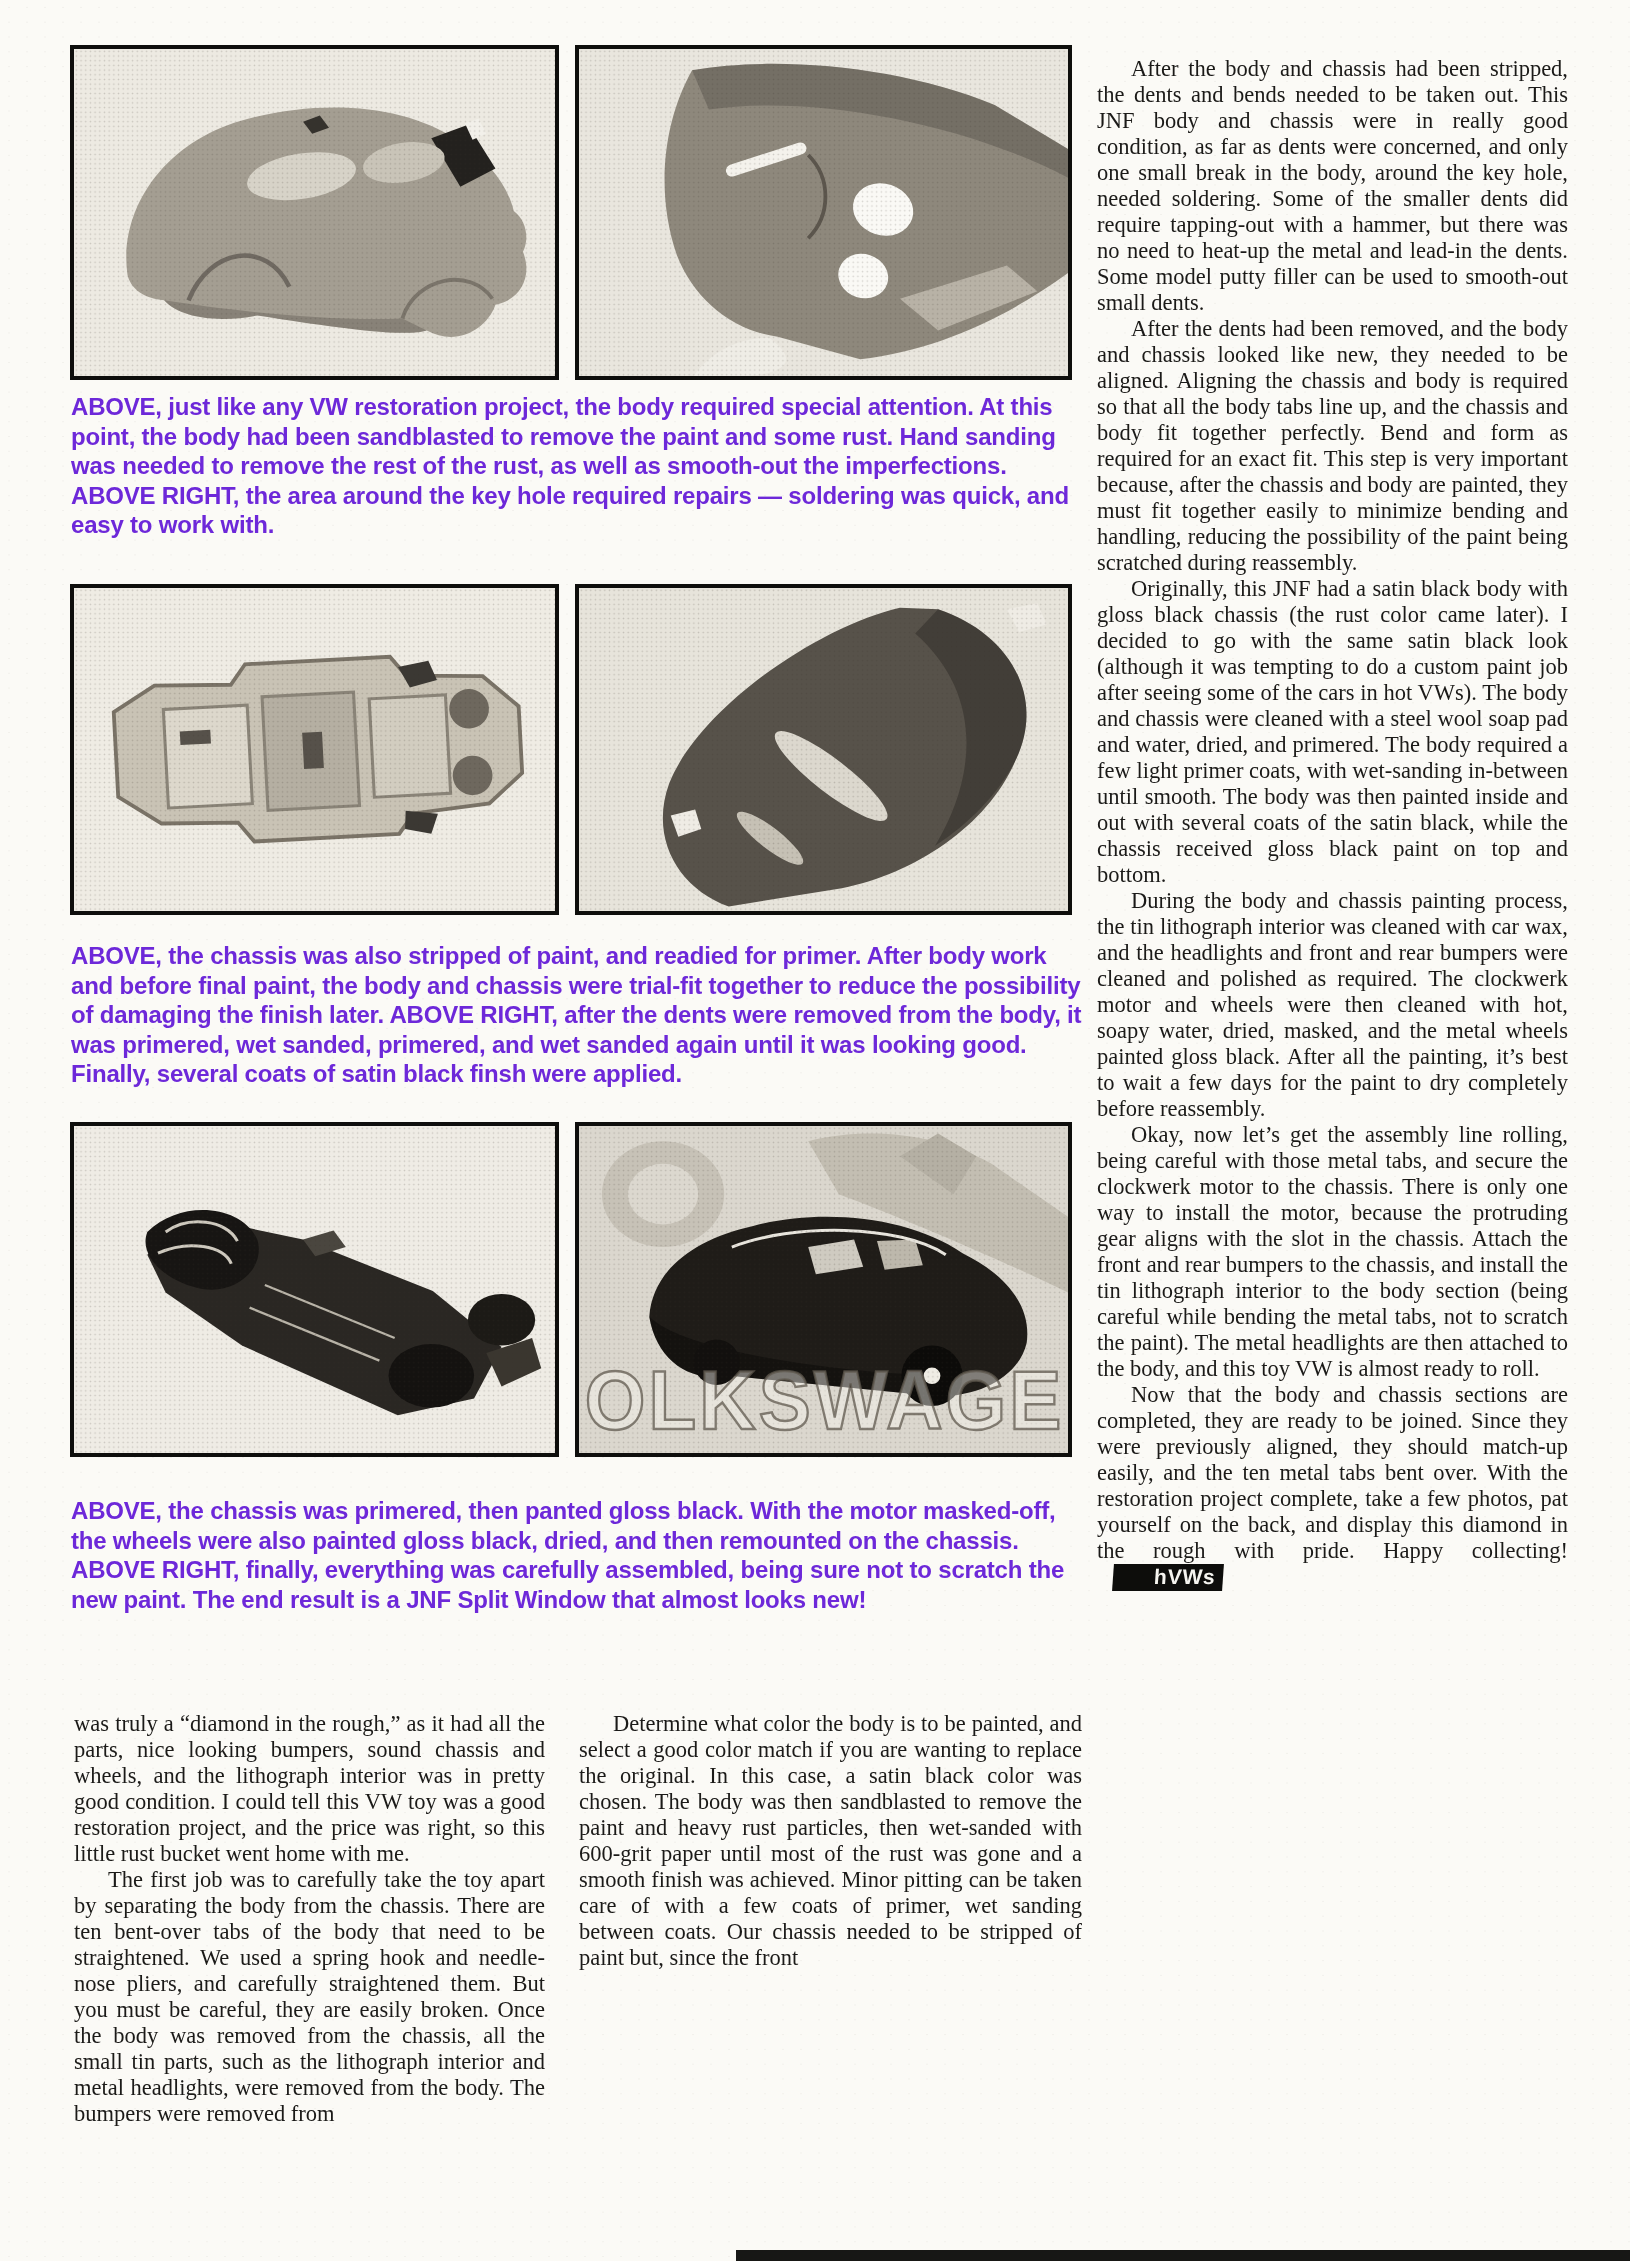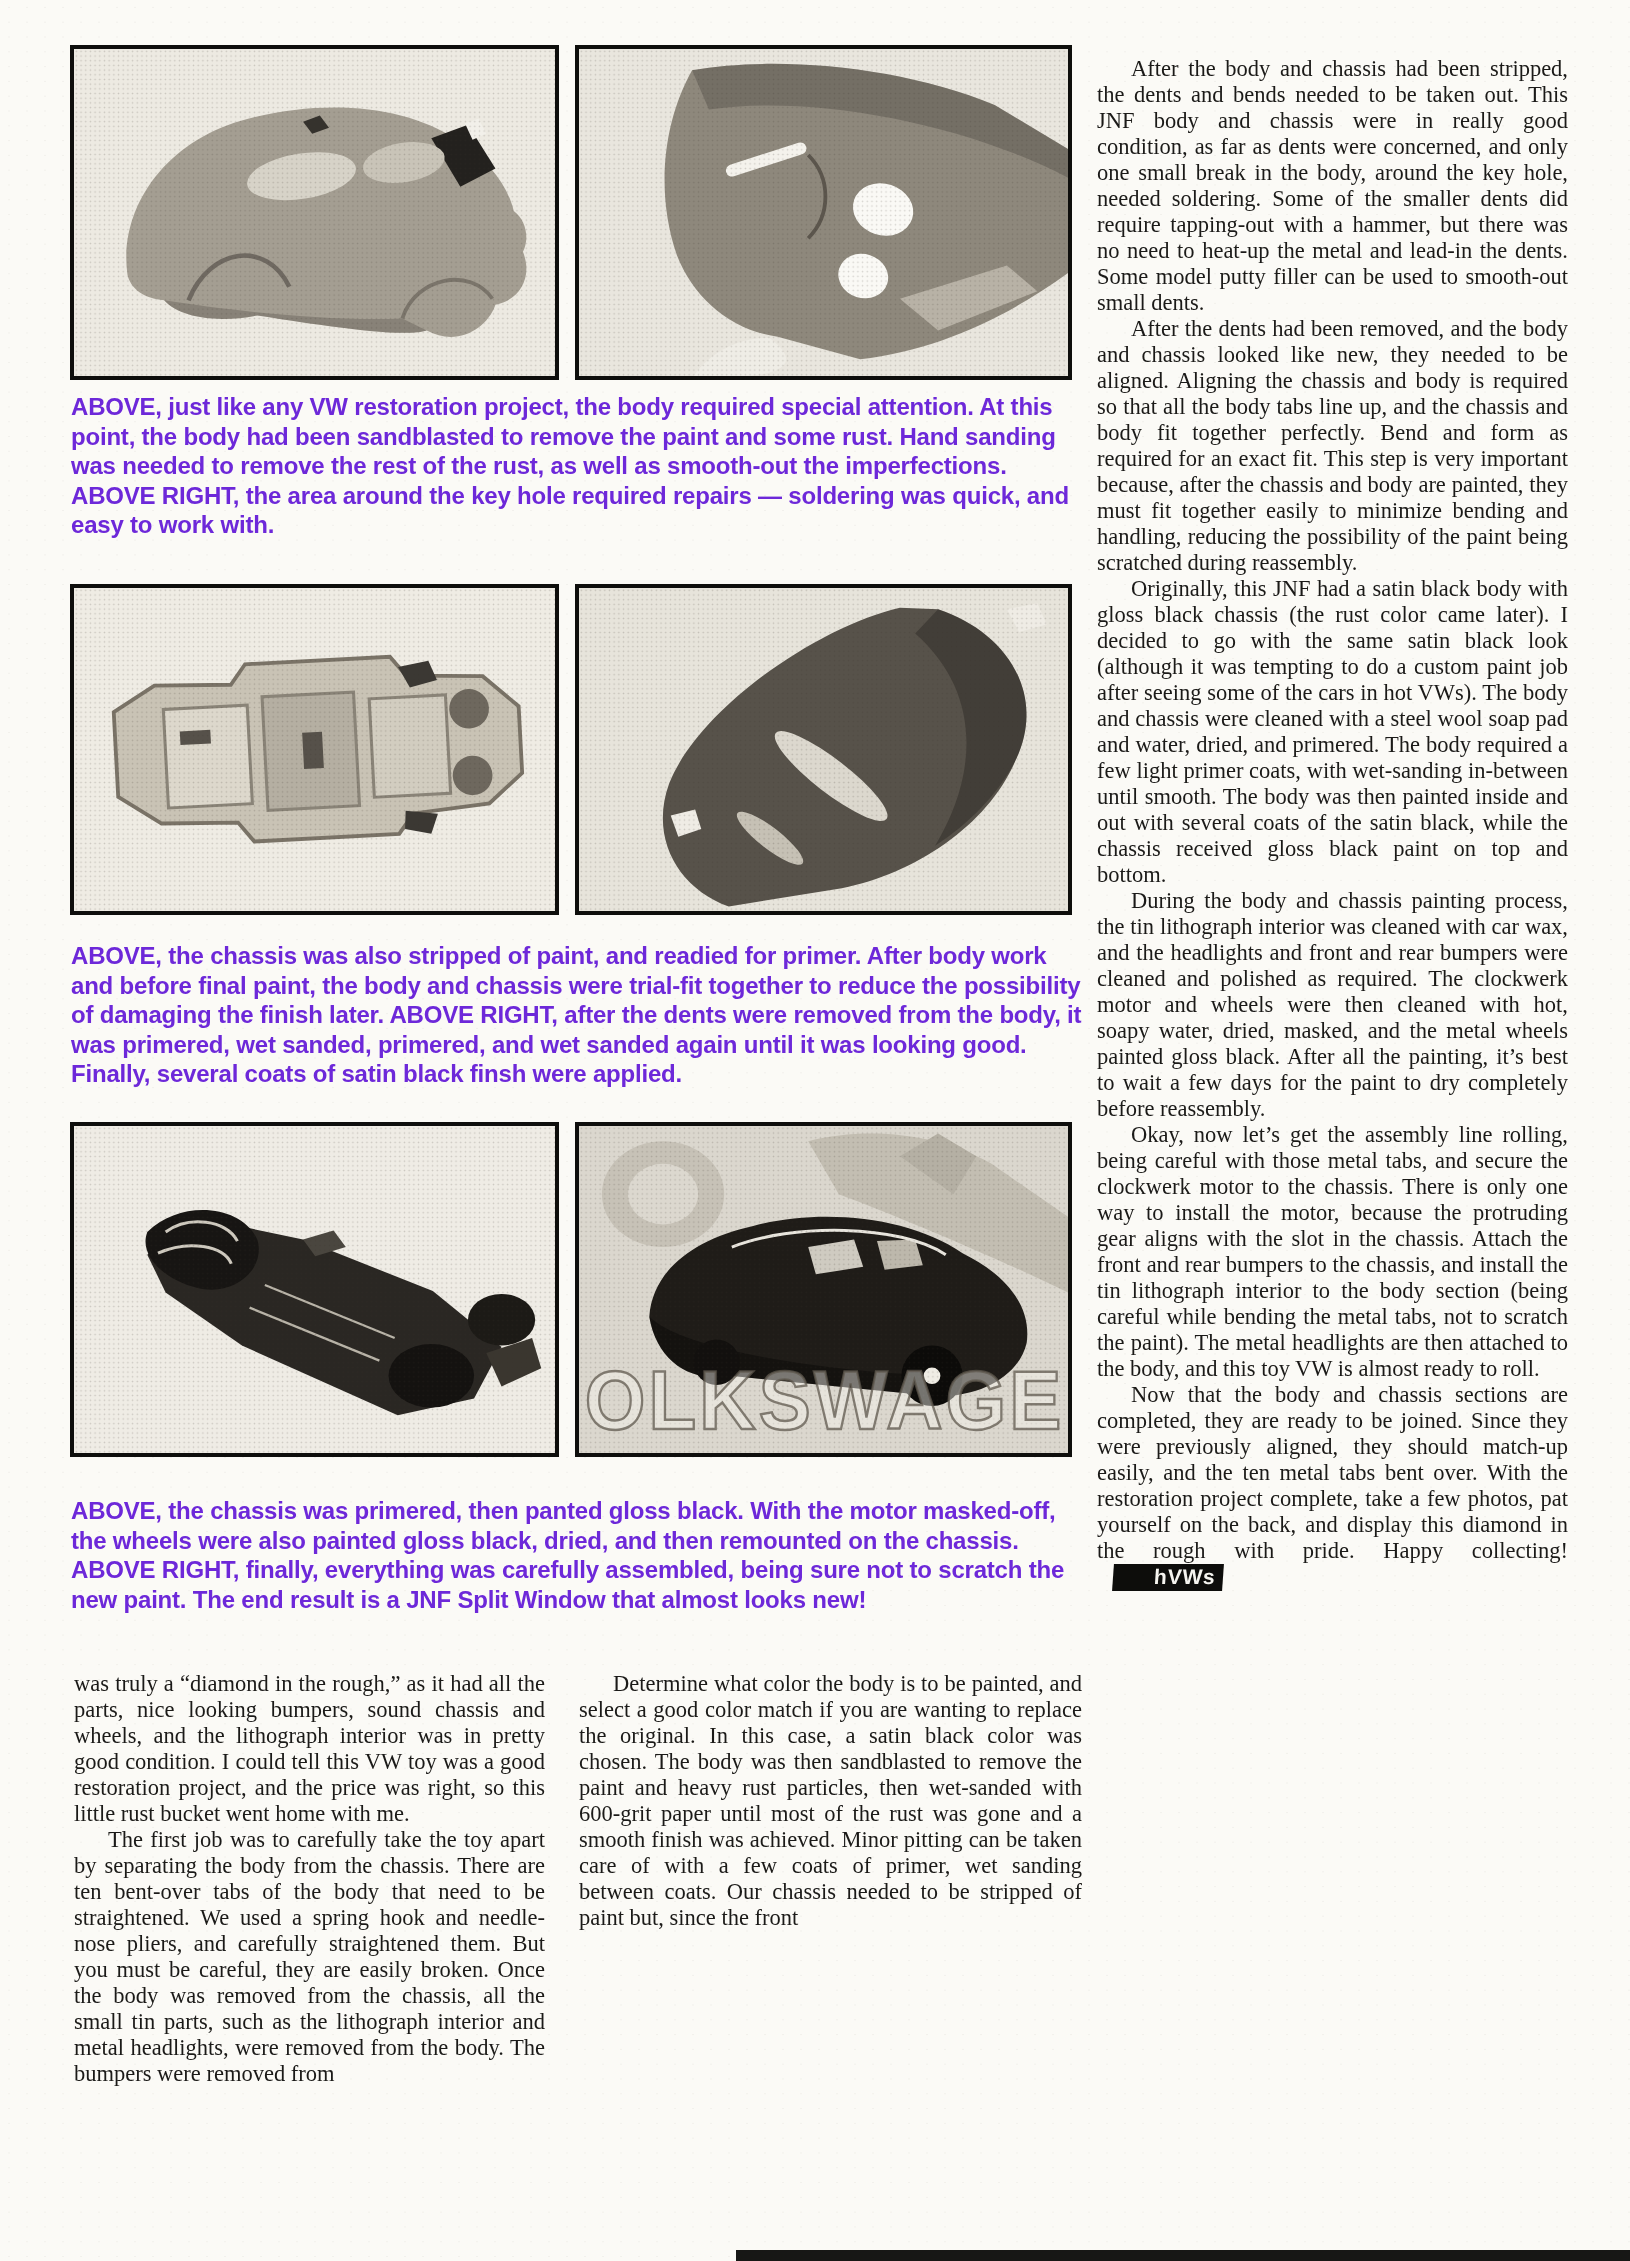--- a/index.html
+++ b/index.html
@@ -28,21 +28,21 @@
   }
   .caption{
     position:absolute;left:71px;width:1014px;
     font-family:"Liberation Sans", sans-serif;font-weight:bold;
     font-size:24px;line-height:29.5px;letter-spacing:-0.2px;color:#6d28d9;
   }
   .bodytext p{
     margin:0;text-align:justify;font-size:22.5px;line-height:26px;text-indent:34px;
   }
   .bodytext p.cont{text-indent:0;}
-  .bottom-cols{position:absolute;left:74px;top:1671px;width:1009px;display:flex;gap:34px;}
+  .bottom-cols{position:absolute;left:74px;top:1711px;width:1009px;display:flex;gap:34px;}
   .colA{width:471px;}
   .colB{width:503px;}
   .right-col{position:absolute;left:1097px;top:56px;width:471px;}
   .logo-badge{
     display:inline-block;background:#0d0d0b;color:#f5f4ef;
     font-family:"Liberation Sans", sans-serif;font-weight:bold;
     font-size:21px;line-height:23px;padding:0.8px 7px 3.1px;letter-spacing:0.8px;
     transform:skewX(-4deg);margin-left:15.5px;
   }
   .watermark{

